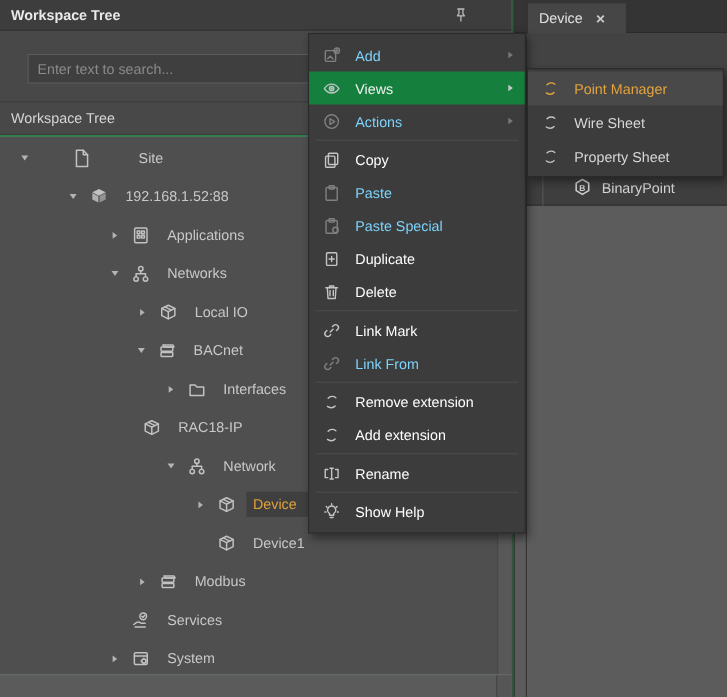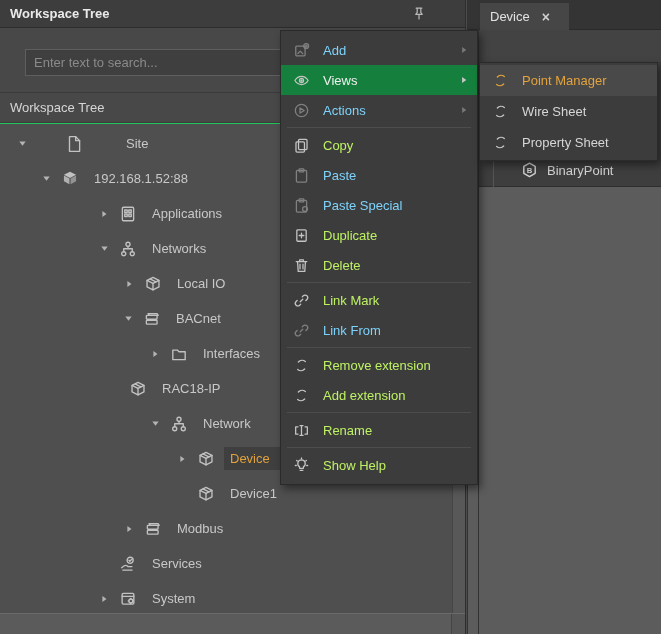--- a/index.html
+++ b/index.html
@@ -64,21 +64,21 @@
   #bp-cell-divider { position:absolute; left:26px; top:0; height:32px; width:1px; background:#555; }
   #bp-icon { width:19px; height:19px; color:#cfcfcf; margin-left:53px; }
   #bp-label { margin-left:8px; color:#d4d4d4; }
   .seam { position:absolute; top:0; bottom:0; width:1px; background:#323232; }
 
   
   #context-menu { position:absolute; left:280px; top:30px; width:198px;
     background:#3c3c3c; border:1px solid #2a2a2a; box-shadow:3px 4px 8px rgba(0,0,0,.45);
     padding:4px 0; z-index:5; }
   .menu-item { height:30px; display:flex; align-items:center; padding:0 8px 0 12px;
-    color:#bef264; cursor:pointer; }
+    color:#ffffff; cursor:pointer; }
   .menu-item.disabled { color:#7dd3fc; cursor:default; }
   .menu-item.disabled .menu-icon { opacity:.5; }
   .menu-item.highlighted { background:#15803d; color:#f0f0f0; }
   .menu-icon { width:17px; height:17px; flex:0 0 17px; color:#c4c4c4; }
   .menu-label { margin-left:13px; flex:1; }
   .menu-arrow { width:10px; height:10px; color:#c9c9c9; }
   .menu-item.disabled .menu-arrow { color:#777; }
   .menu-sep { height:1px; background:#4d4d4d; margin:2px 6px; }
 
   
@@ -123,21 +123,21 @@
           </span>
         </span>
         <span class="tree-icon">
           <svg viewBox="0 0 16 16" fill="none" stroke="currentColor" stroke-width="1.2" stroke-linecap="round" stroke-linejoin="round" width="100%" height="100%">
             <path d="M4 1.5h5.5L13 5v9.5H4z"></path>
             <path d="M9.5 1.5V5H13"></path>
           </svg>
         </span>
         <span class="tree-label">Site</span>
       </div>
-      <div class="tree-row" style="padding-left: 38px;">
+      <div class="tree-row" style="padding-left: 58px;">
         <span class="expander">
           <span style="width:11px;height:11px;display:block">
             <svg viewBox="0 0 16 16" fill="none" stroke="none" stroke-width="1.2" stroke-linecap="round" stroke-linejoin="round" width="100%" height="100%">
               <path d="M3.4 5h9.2L8 11.4z" fill="currentColor"></path>
             </svg>
           </span>
         </span>
         <span class="tree-icon">
           <svg viewBox="0 0 16 16" fill="none" stroke="currentColor" stroke-width="1.2" stroke-linecap="round" stroke-linejoin="round" width="100%" height="100%">
             <g stroke="none" fill="currentColor">

